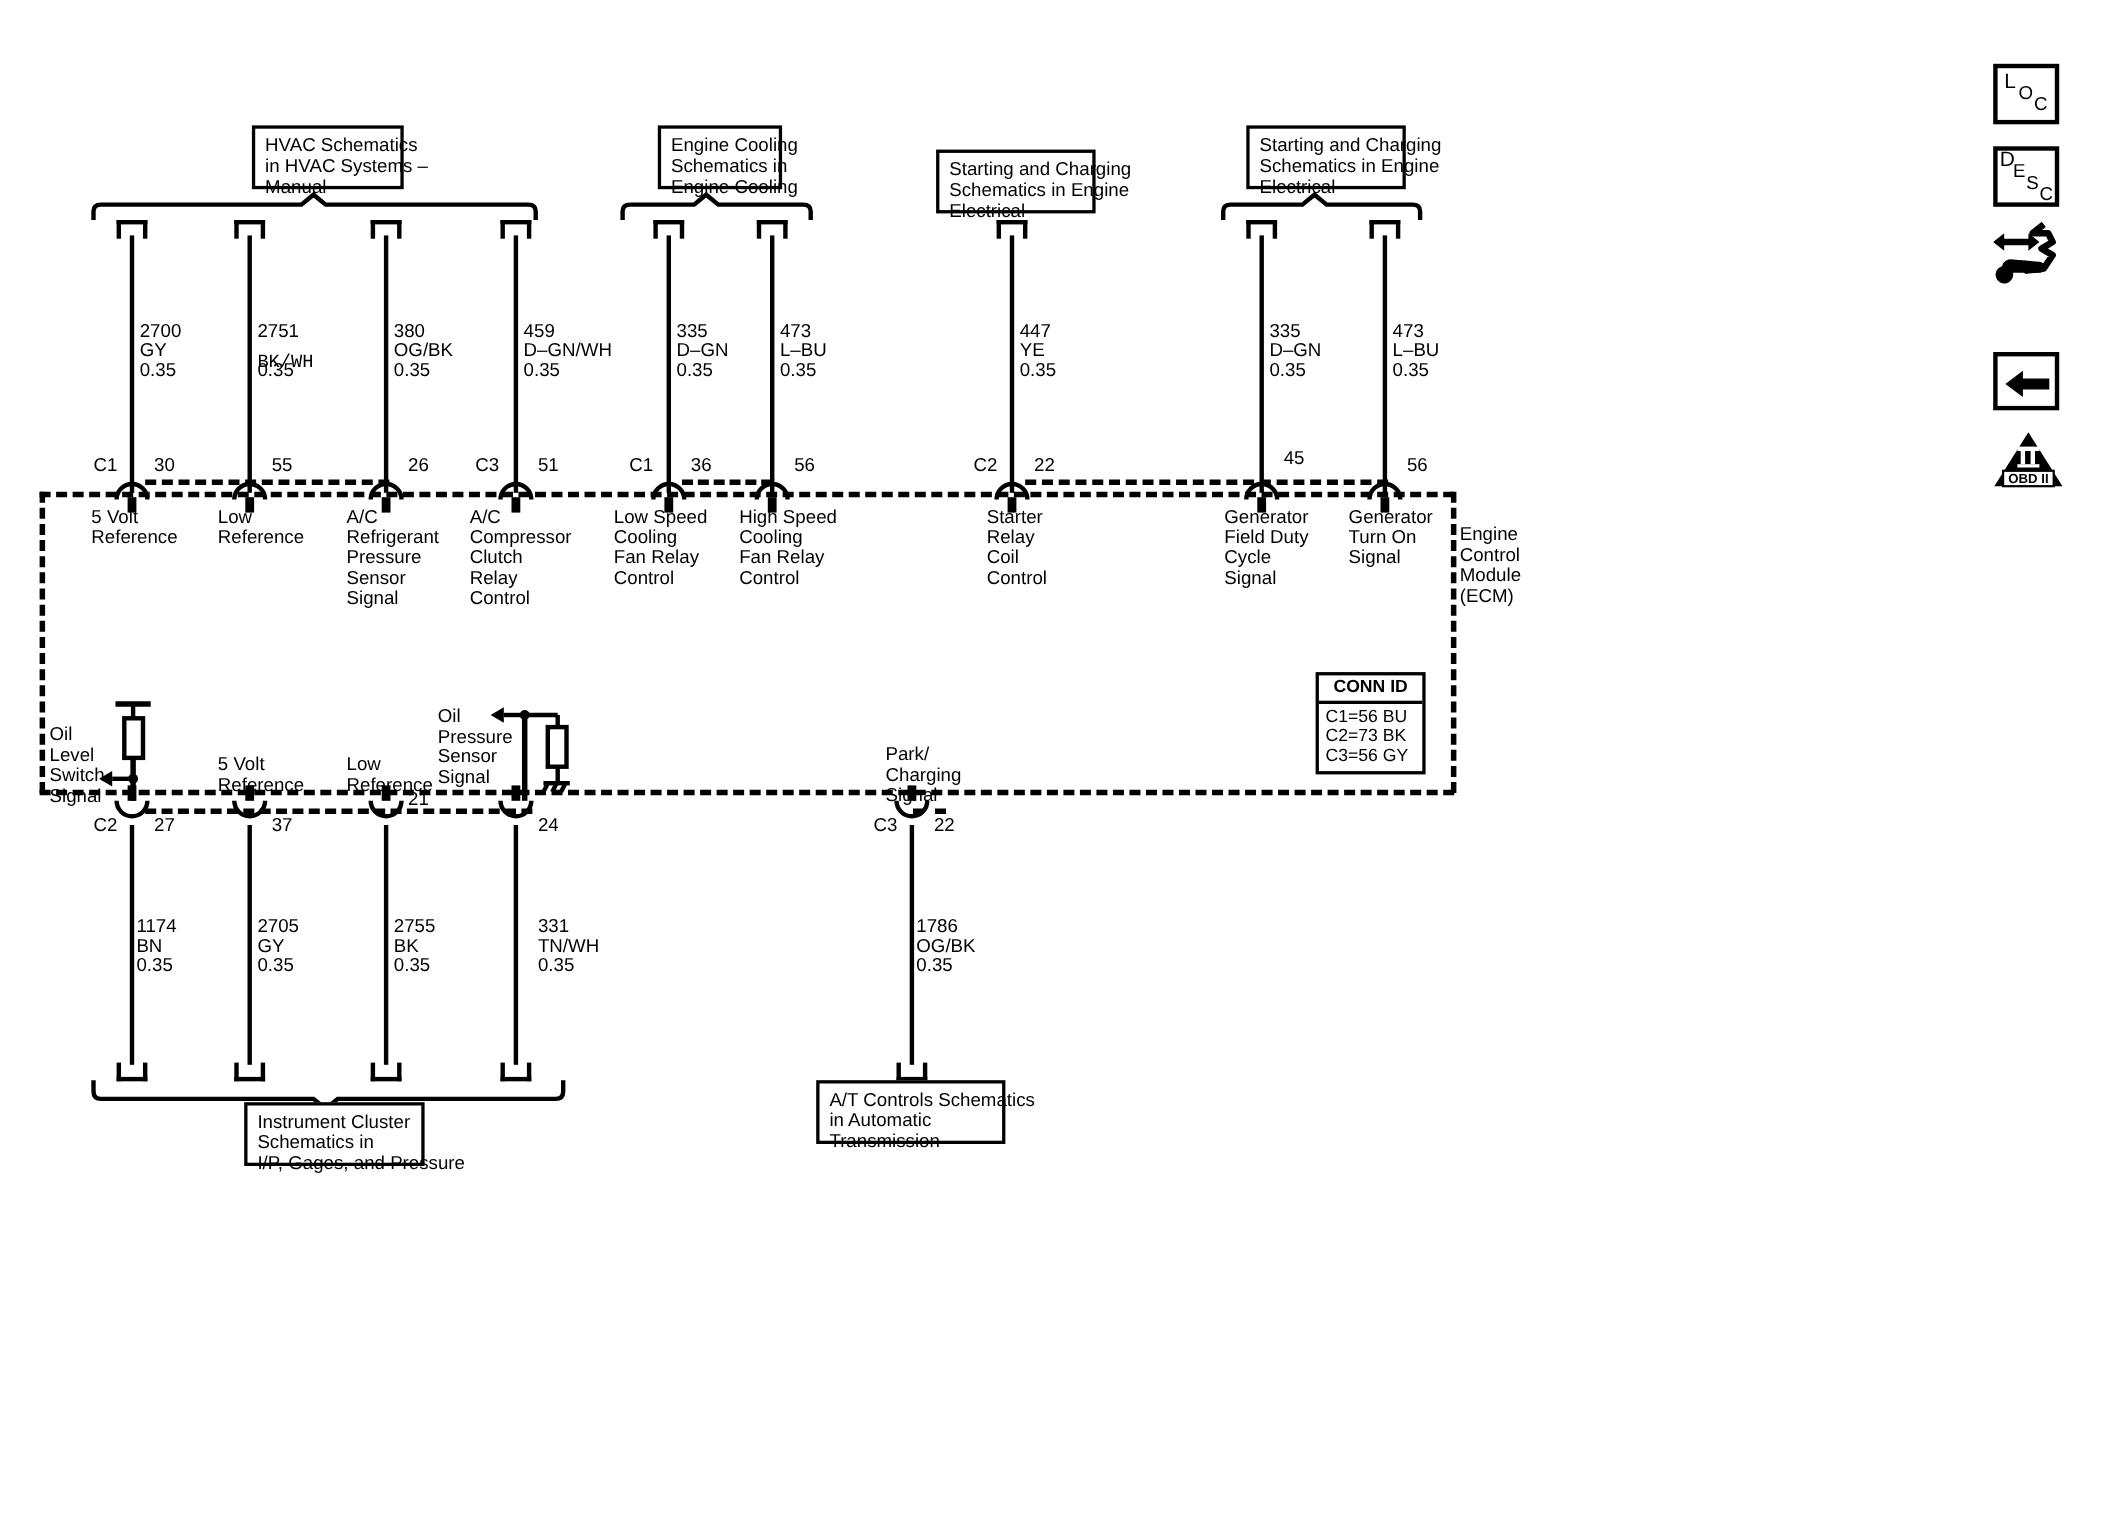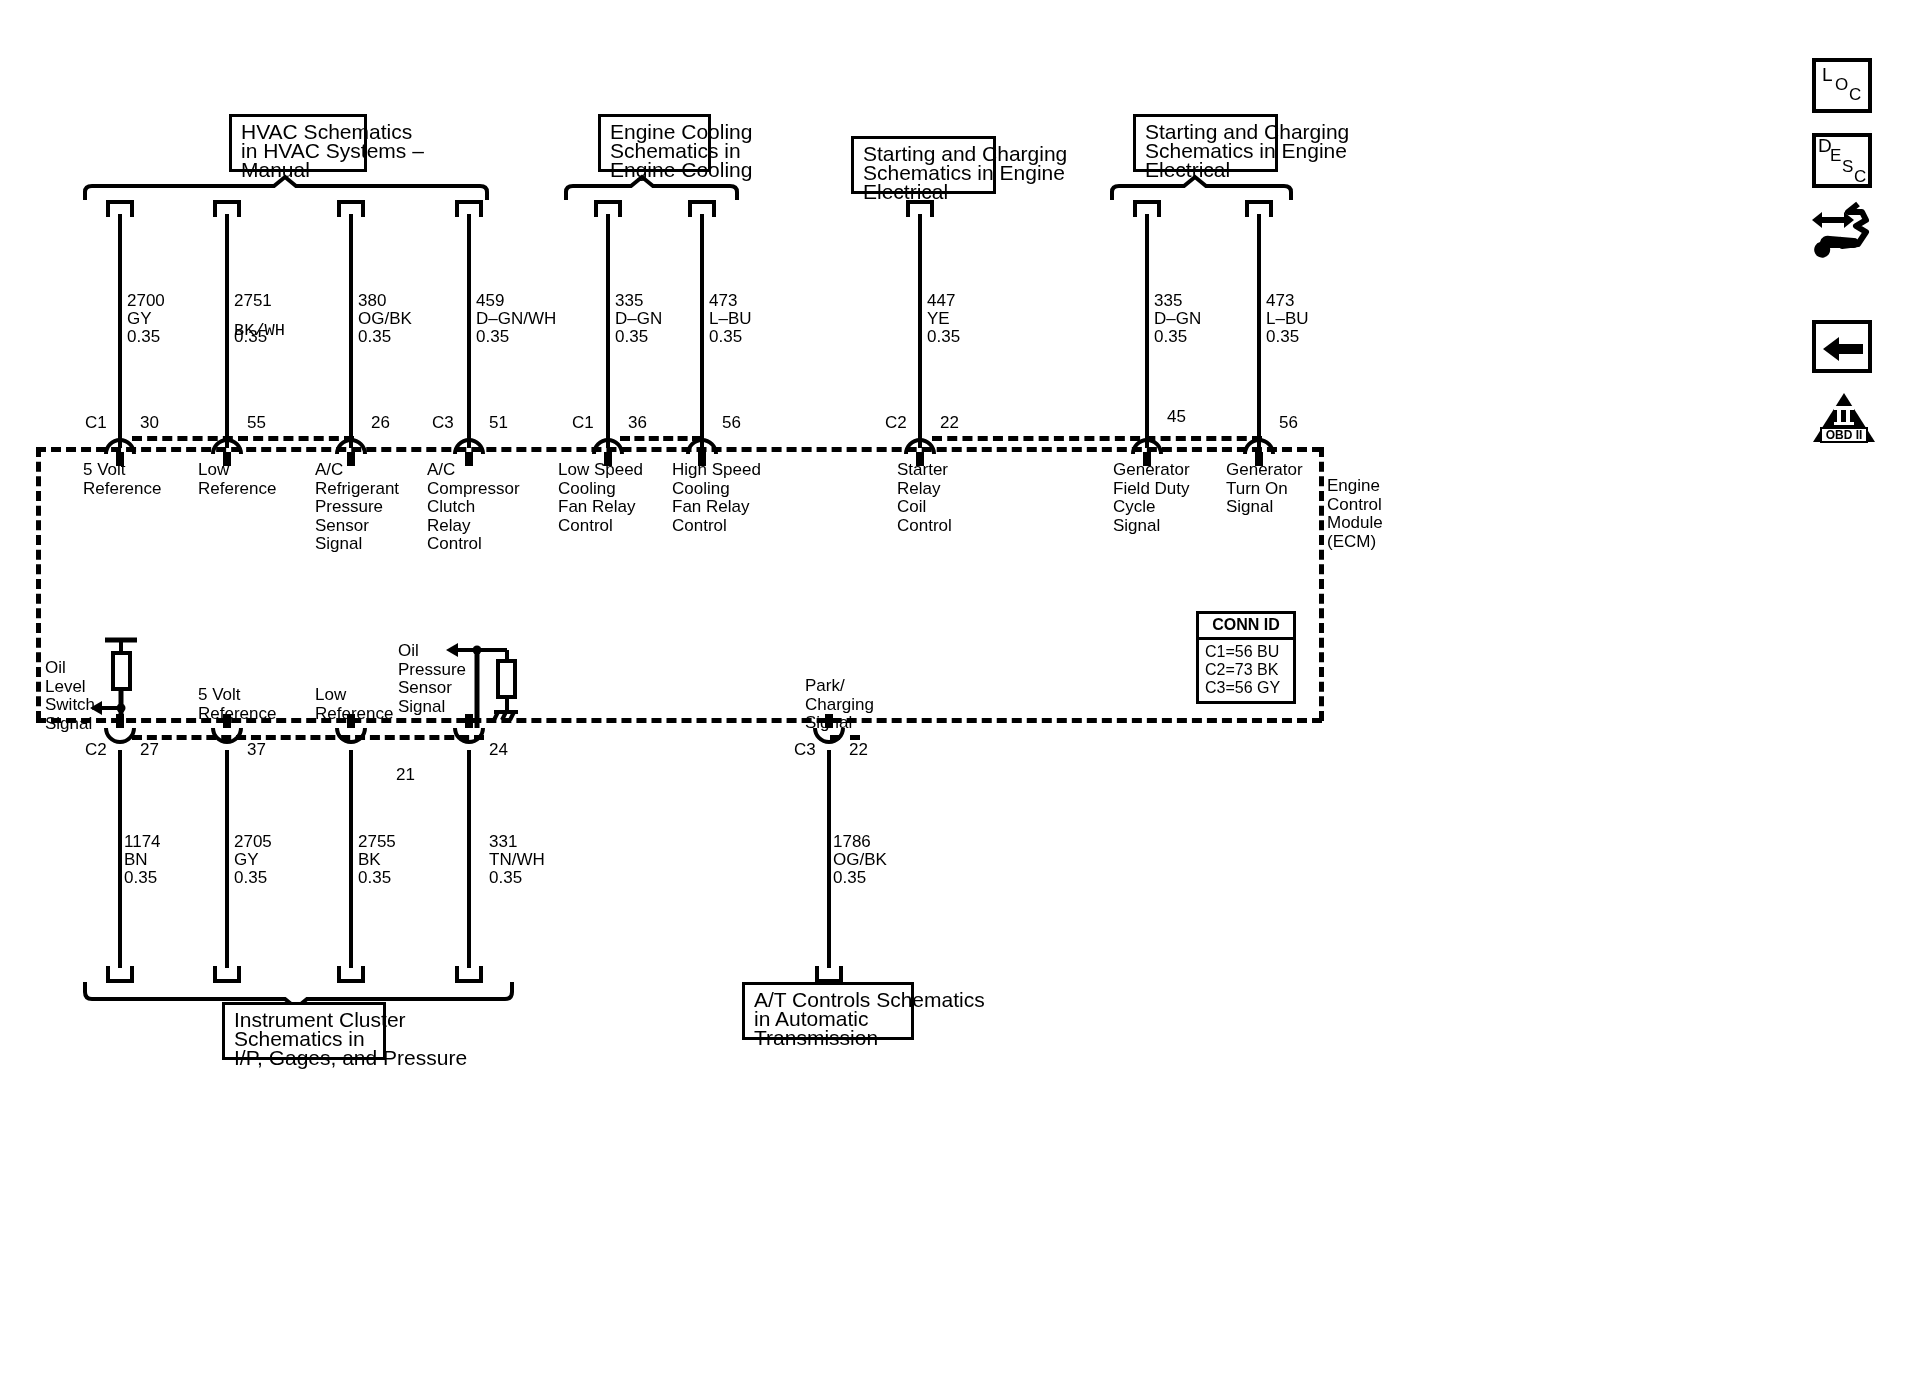--- a/index.html
+++ b/index.html
@@ -27,21 +27,21 @@
   .box{
     position:absolute;
     border:3px solid #000;
     background:#fff;
     box-sizing:border-box;
   }
   .box .boxtxt{
     position:absolute;
     left:9px;
     top:5px;
-    font-size:21px;
+    font-size:17px;
     line-height:19px;
     white-space:pre;
     color:#000;
   }
   .vwire{
     position:absolute;
     width:4px;
     background:#000;
   }
   
@@ -394,21 +394,21 @@
   </svg>
   <svg class="abs" style="left:813px;top:714px;" width="32" height="42">
     <rect x="12" y="0" width="8" height="14" fill="#000"></rect>
     <path d="M2,14 A14,14 0 0 0 30,14" fill="none" stroke="#000" stroke-width="4"></path>
   </svg>
 
   <div class="txt" style="left:85px;top:741px;">C2</div>
   <div class="txt" style="left:140px;top:741px;">27</div>
 
   <div class="txt" style="left:247px;top:741px;">37</div>
-  <div class="txt" style="left:371px;top:766px;margin-left:25px;">21</div>
+  <div class="txt" style="left:371px;top:718px;">21</div>
   <div class="txt" style="left:489px;top:741px;">24</div>
 
   <div class="txt" style="left:794px;top:741px;">C3</div>
   <div class="txt" style="left:849px;top:741px;">22</div>
 
   <div class="vwire" style="left:118px;top:750px;height:218px;"></div>
   <div class="cap" style="left:106px;top:966px;"></div>
 
   <div class="vwire" style="left:225px;top:750px;height:218px;"></div>
   <div class="cap" style="left:213px;top:966px;"></div>

